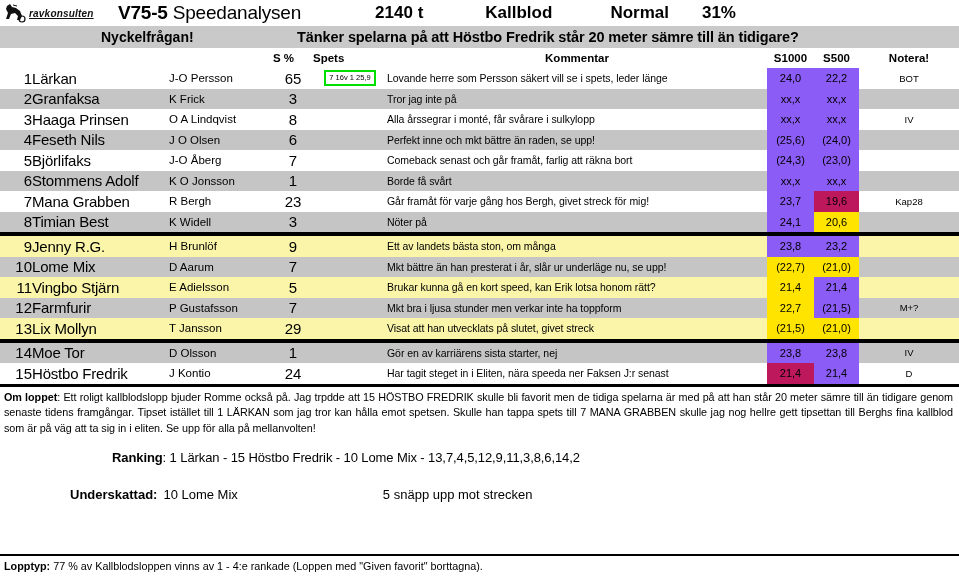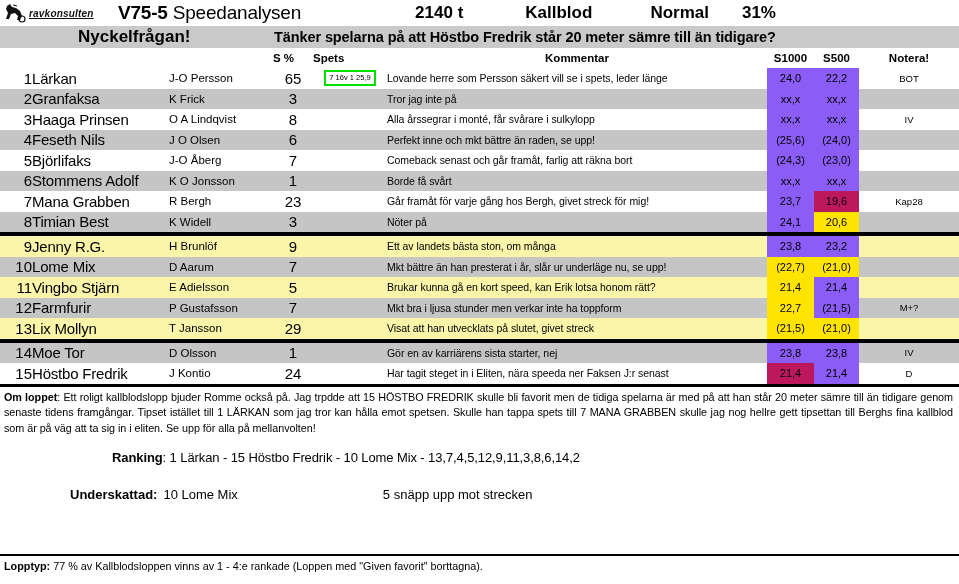--- a/index.html
+++ b/index.html
@@ -39,35 +39,35 @@
     text-decoration:underline;
   }
   .title-race{
     font-size:19px;font-weight:bold;letter-spacing:-.2px;
     margin-left:6px;
   }
   .title-name{
     font-size:19px;font-weight:normal;letter-spacing:-.2px;
     margin-left:5px;
   }
-  .title-dist{font-size:17px;font-weight:bold;margin-left:114px;}
+  .title-dist{font-size:17px;font-weight:bold;margin-left:74px;}
   .title-type{font-size:17px;font-weight:bold;margin-left:62px;}
   .title-cond{font-size:17px;font-weight:bold;margin-left:58px;}
   .title-pct{font-size:17px;font-weight:bold;margin-left:33px;}
 
   
   .keybar{
     height:22px;
     background:#c9c9c9;
     display:flex;align-items:center;
     box-sizing:border-box;
   }
   .keybar-label{
-    font-size:17px;font-weight:bold;
-    margin-left:42px;
+    font-size:14px;font-weight:bold;
+    margin-left:65px;
     width:196px;
     flex:0 0 auto;
     padding-left:36px;
   }
   .keybar-q{
     font-size:14.5px;font-weight:bold;
     letter-spacing:-.1px;
   }
 
   

